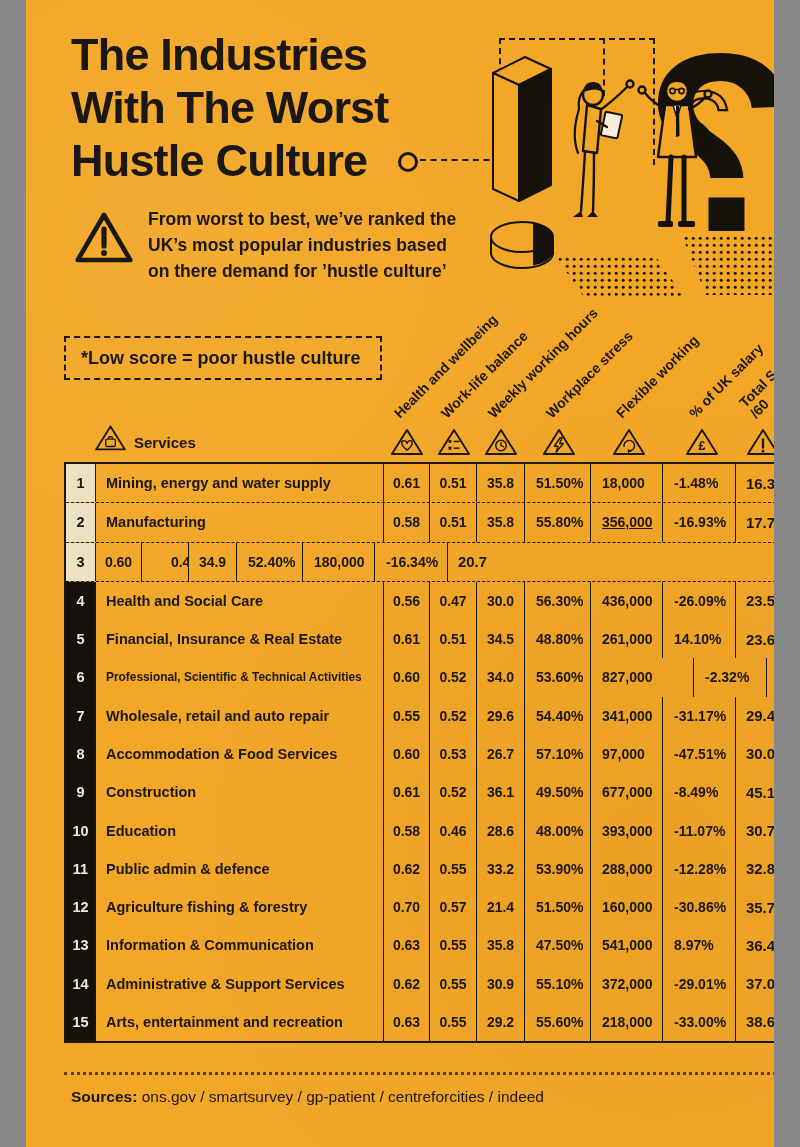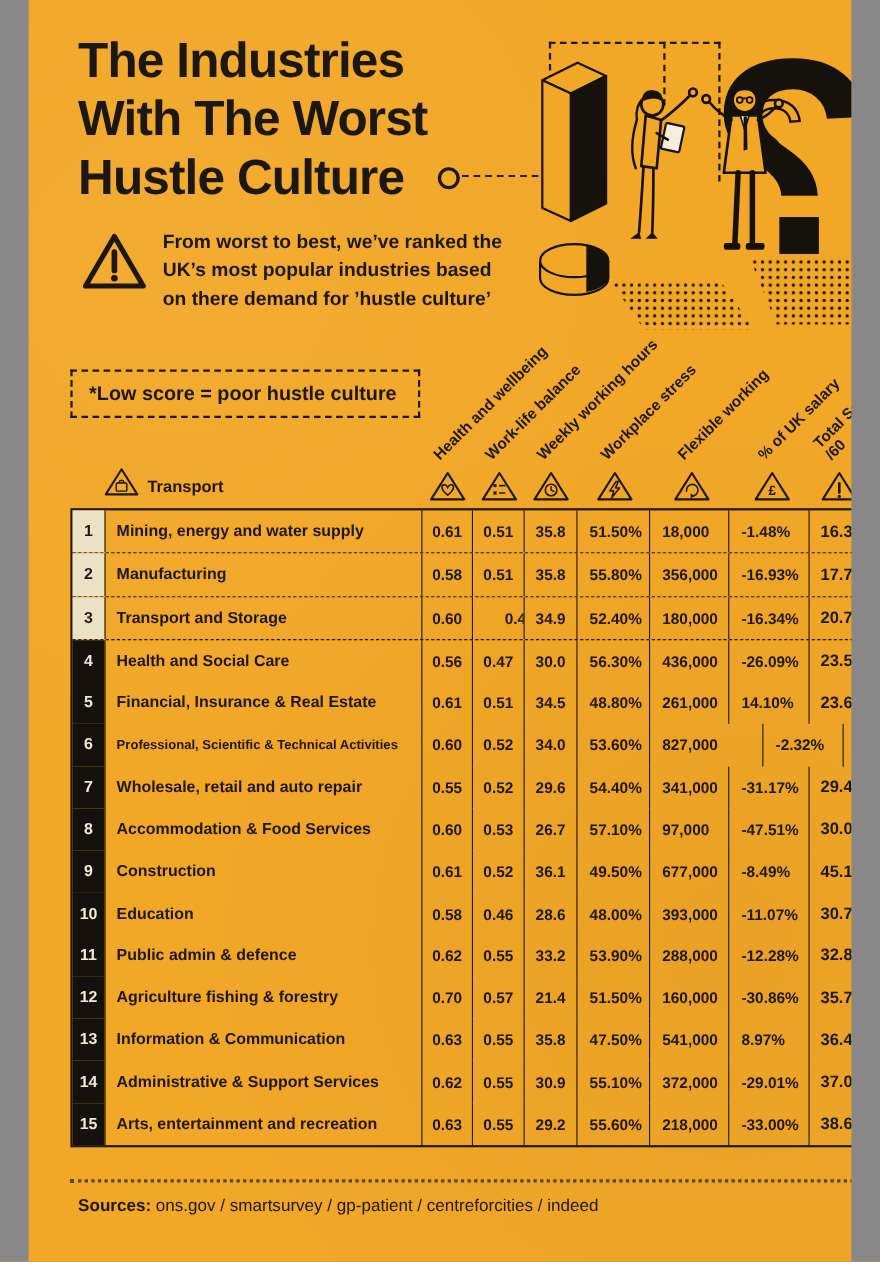--- a/index.html
+++ b/index.html
@@ -195,21 +195,21 @@
 
   <div class="note-box">
     <span>*Low score = poor hustle culture</span>
   </div>
 
   <div class="industry-head-icon" id="industry-head-icon"><svg viewBox="0 0 44 38" width="33" height="28" aria-hidden="true">
         <polygon points="22,3.5 41.5,34.5 2.5,34.5" fill="none" stroke="#1B1713" stroke-width="2.5" stroke-linejoin="round"></polygon>
         <rect x="15.5" y="20.5" width="13" height="10" rx="1.5" fill="none" stroke="#1B1713" stroke-width="1.8"></rect>
         <path d="M19.5 20.5 v-2 a1.2 1.2 0 0 1 1.2 -1.2 h2.6 a1.2 1.2 0 0 1 1.2 1.2 v2" fill="none" stroke="#1B1713" stroke-width="1.8"></path>
       </svg></div>
-  <div class="industry-head-label">Transport</div>
+  <div class="industry-head-label">Services</div>
 
   <div id="col-headers">
       <div class="col-icon" style="left: 364px; top: 427px; position: absolute;"><svg viewBox="0 0 44 38" width="34" height="30" aria-hidden="true">
           <polygon points="22,3.5 41.5,34.5 2.5,34.5" fill="none" stroke="#1B1713" stroke-width="2.5" stroke-linejoin="round"></polygon>
           <path d="M22 29.5 C17.5 26 15.2 23 15.2 20.3 C15.2 17.8 17.4 16.6 19.3 17.6 C20.6 18.3 21.6 19.6 22 20.4 C22.4 19.6 23.4 18.3 24.7 17.6 C26.6 16.6 28.8 17.8 28.8 20.3 C28.8 23 26.5 26 22 29.5 Z" fill="none" stroke="#1B1713" stroke-width="1.9"></path>
         </svg></div>
       <div class="rot-anchor" style="left: 376px; top: 421px;">
         <span class="rot-label">Health and wellbeing</span>
       </div>
       <div class="col-icon" style="left: 410.5px; top: 427px; position: absolute;"><svg viewBox="0 0 44 38" width="34" height="30" aria-hidden="true">
@@ -275,27 +275,26 @@
         <div class="cell left" style="width: 73px; flex: 0 0 73px;">-1.48%</div>
         <div class="cell center total" style="width: 50px; flex: 0 0 50px;">16.3</div>
       </div>
       <div class="trow dashed">
         <div class="cell rank cream" style="width: 29px; flex: 0 0 29px;">2</div>
         <div class="cell industry" style="width: 288px; flex: 0 0 288px;">Manufacturing</div>
         <div class="cell center" style="width: 46px; flex: 0 0 46px;">0.58</div>
         <div class="cell center" style="width: 47px; flex: 0 0 47px;">0.51</div>
         <div class="cell center" style="width: 48px; flex: 0 0 48px;">35.8</div>
         <div class="cell left" style="width: 66px; flex: 0 0 66px;">55.80%</div>
-        <div class="cell left" style="width: 72px; flex: 0 0 72px;">356,000</div>
+        <div class="cell left" style="width: 72px; flex: 0 0 72px; text-decoration: underline;">356,000</div>
         <div class="cell left" style="width: 73px; flex: 0 0 73px;">-16.93%</div>
         <div class="cell center total" style="width: 50px; flex: 0 0 50px;">17.7</div>
       </div>
       <div class="trow dashed">
         <div class="cell rank cream" style="width: 29px; flex: 0 0 29px;">3</div>
-        <div class="cell industry" style="width: 288px; flex: 0 0 288px;">Transport and Storage</div>
         <div class="cell center" style="width: 46px; flex: 0 0 46px;">0.60</div>
         <div class="cell center" style="width: 47px; flex: 0 0 47px; padding-left: 39px;">0.49</div>
         <div class="cell center" style="width: 48px; flex: 0 0 48px;">34.9</div>
         <div class="cell left" style="width: 66px; flex: 0 0 66px;">52.40%</div>
         <div class="cell left" style="width: 72px; flex: 0 0 72px;">180,000</div>
         <div class="cell left" style="width: 73px; flex: 0 0 73px;">-16.34%</div>
         <div class="cell center total" style="width: 50px; flex: 0 0 50px;">20.7</div>
       </div>
       <div class="trow">
         <div class="cell rank dark" style="width: 29px; flex: 0 0 29px;">4</div>

